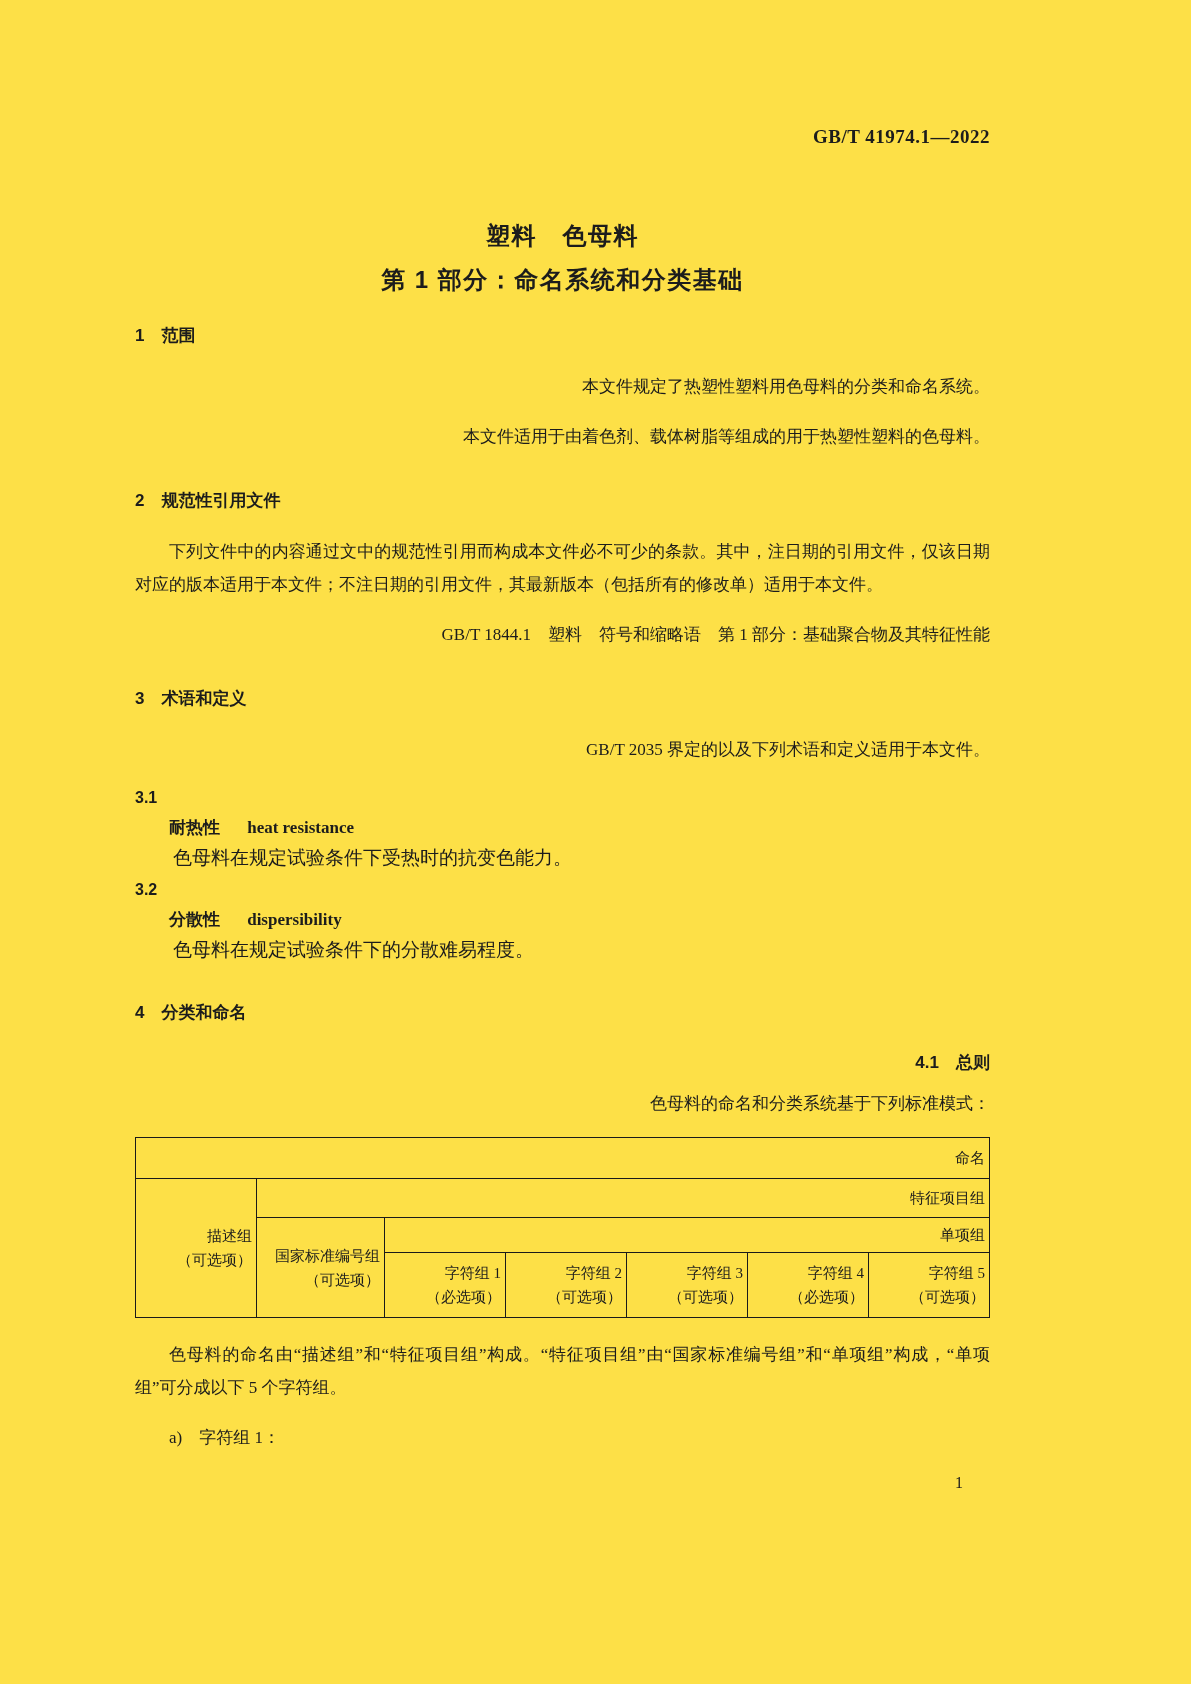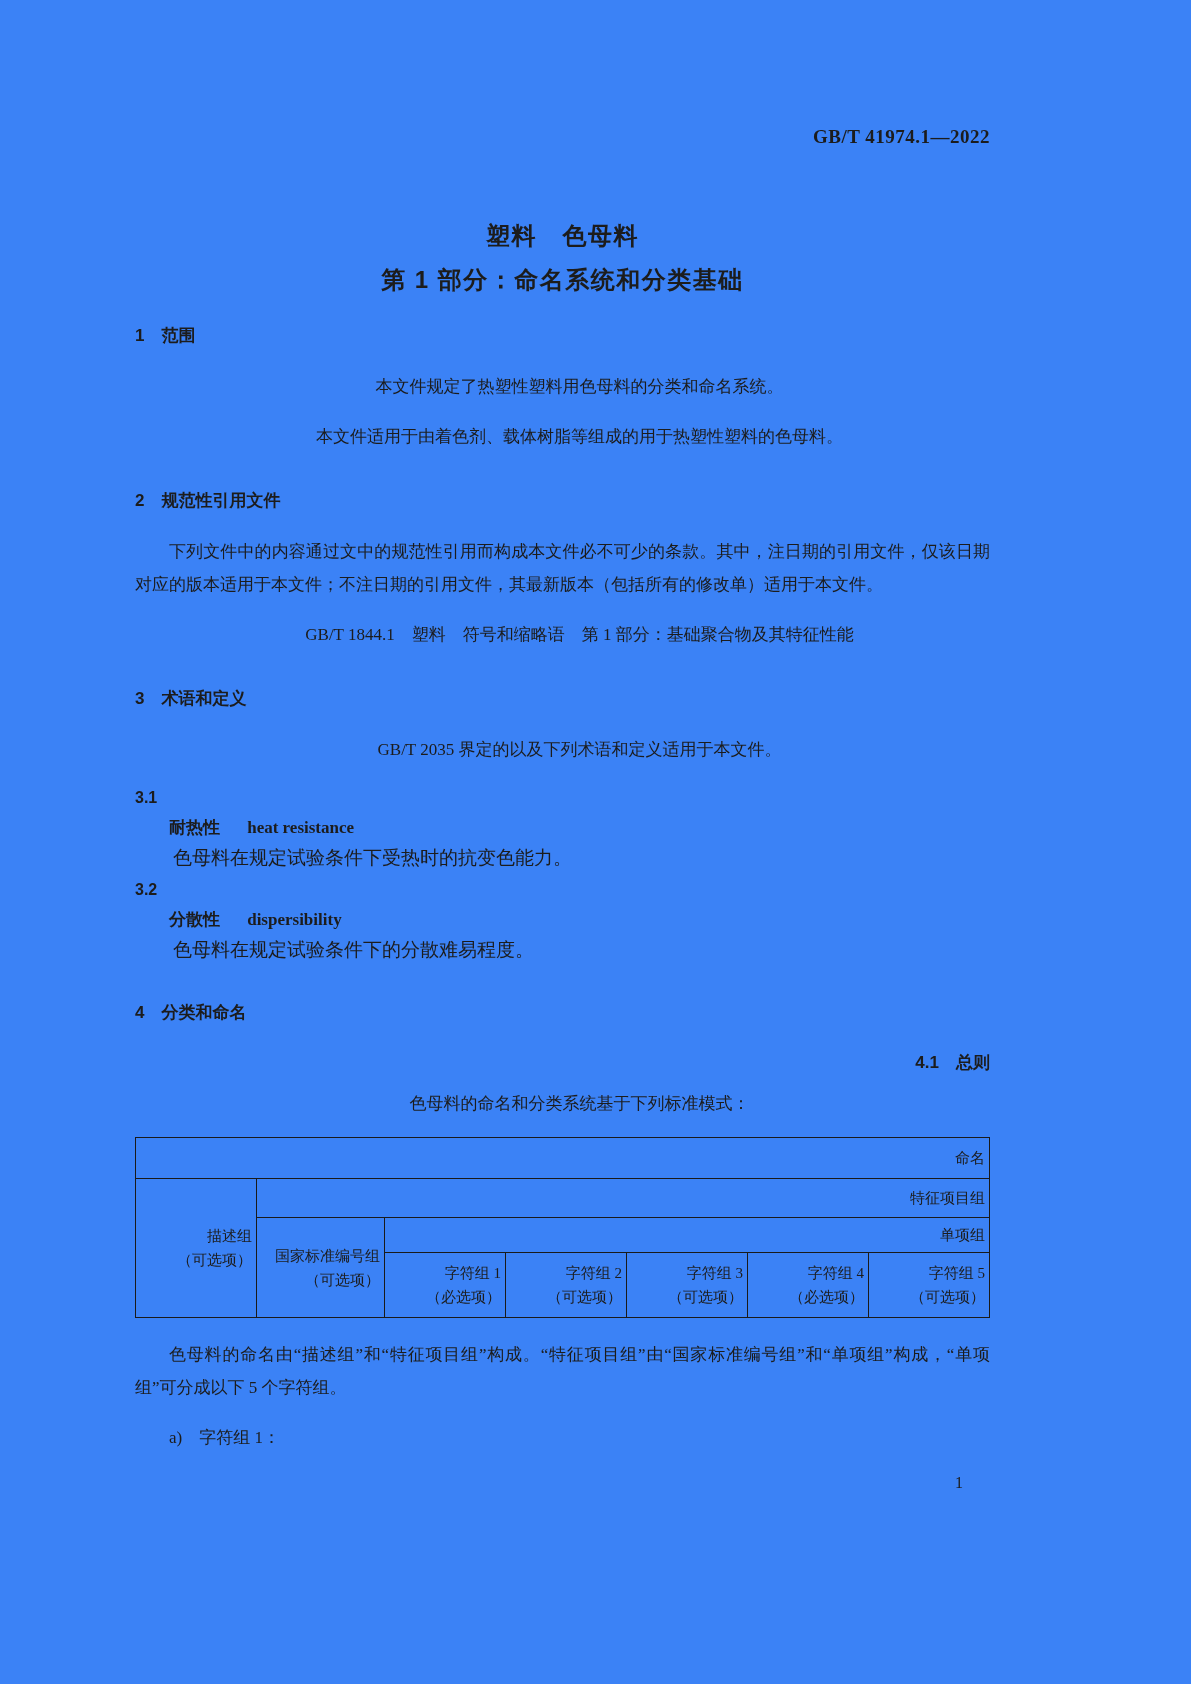--- a/index.html
+++ b/index.html
@@ -1,20 +1,20 @@
 <!DOCTYPE html>
 <html><head>
 <meta charset="utf-8">
 <style>
   html, body { margin: 0; padding: 0; background: #ffffff; }
   .page {
     position: relative;
     width: 1191px;
     height: 1684px;
-    background: #3b82f6;
+    background: #fde047;
     color: #1c1c1c;
     font-family: "Liberation Serif", "DejaVu Serif", serif;
     overflow: hidden;
   }
   .content { padding: 0 201px 0 135px; }
 
   .doc-number {
     padding-top: 126px;
     text-align: right;
     font-size: 19px;
@@ -49,21 +49,21 @@
     text-align: right;
   }
 
   .para {
     font-size: 17px;
     line-height: 33px;
     text-indent: 2em;
     text-align: justify;
   }
   .para.first { margin-top: 22px; }
-  .para.no-justify { text-align: center; }
+  .para.no-justify { text-align: right; }
 
   .term-number {
     margin-top: 2px;
     font-size: 16px;
     font-weight: bold;
     font-family: "Liberation Sans", "DejaVu Sans", sans-serif;
     line-height: 30px;
   }
   .term-line {
     font-size: 17px;

